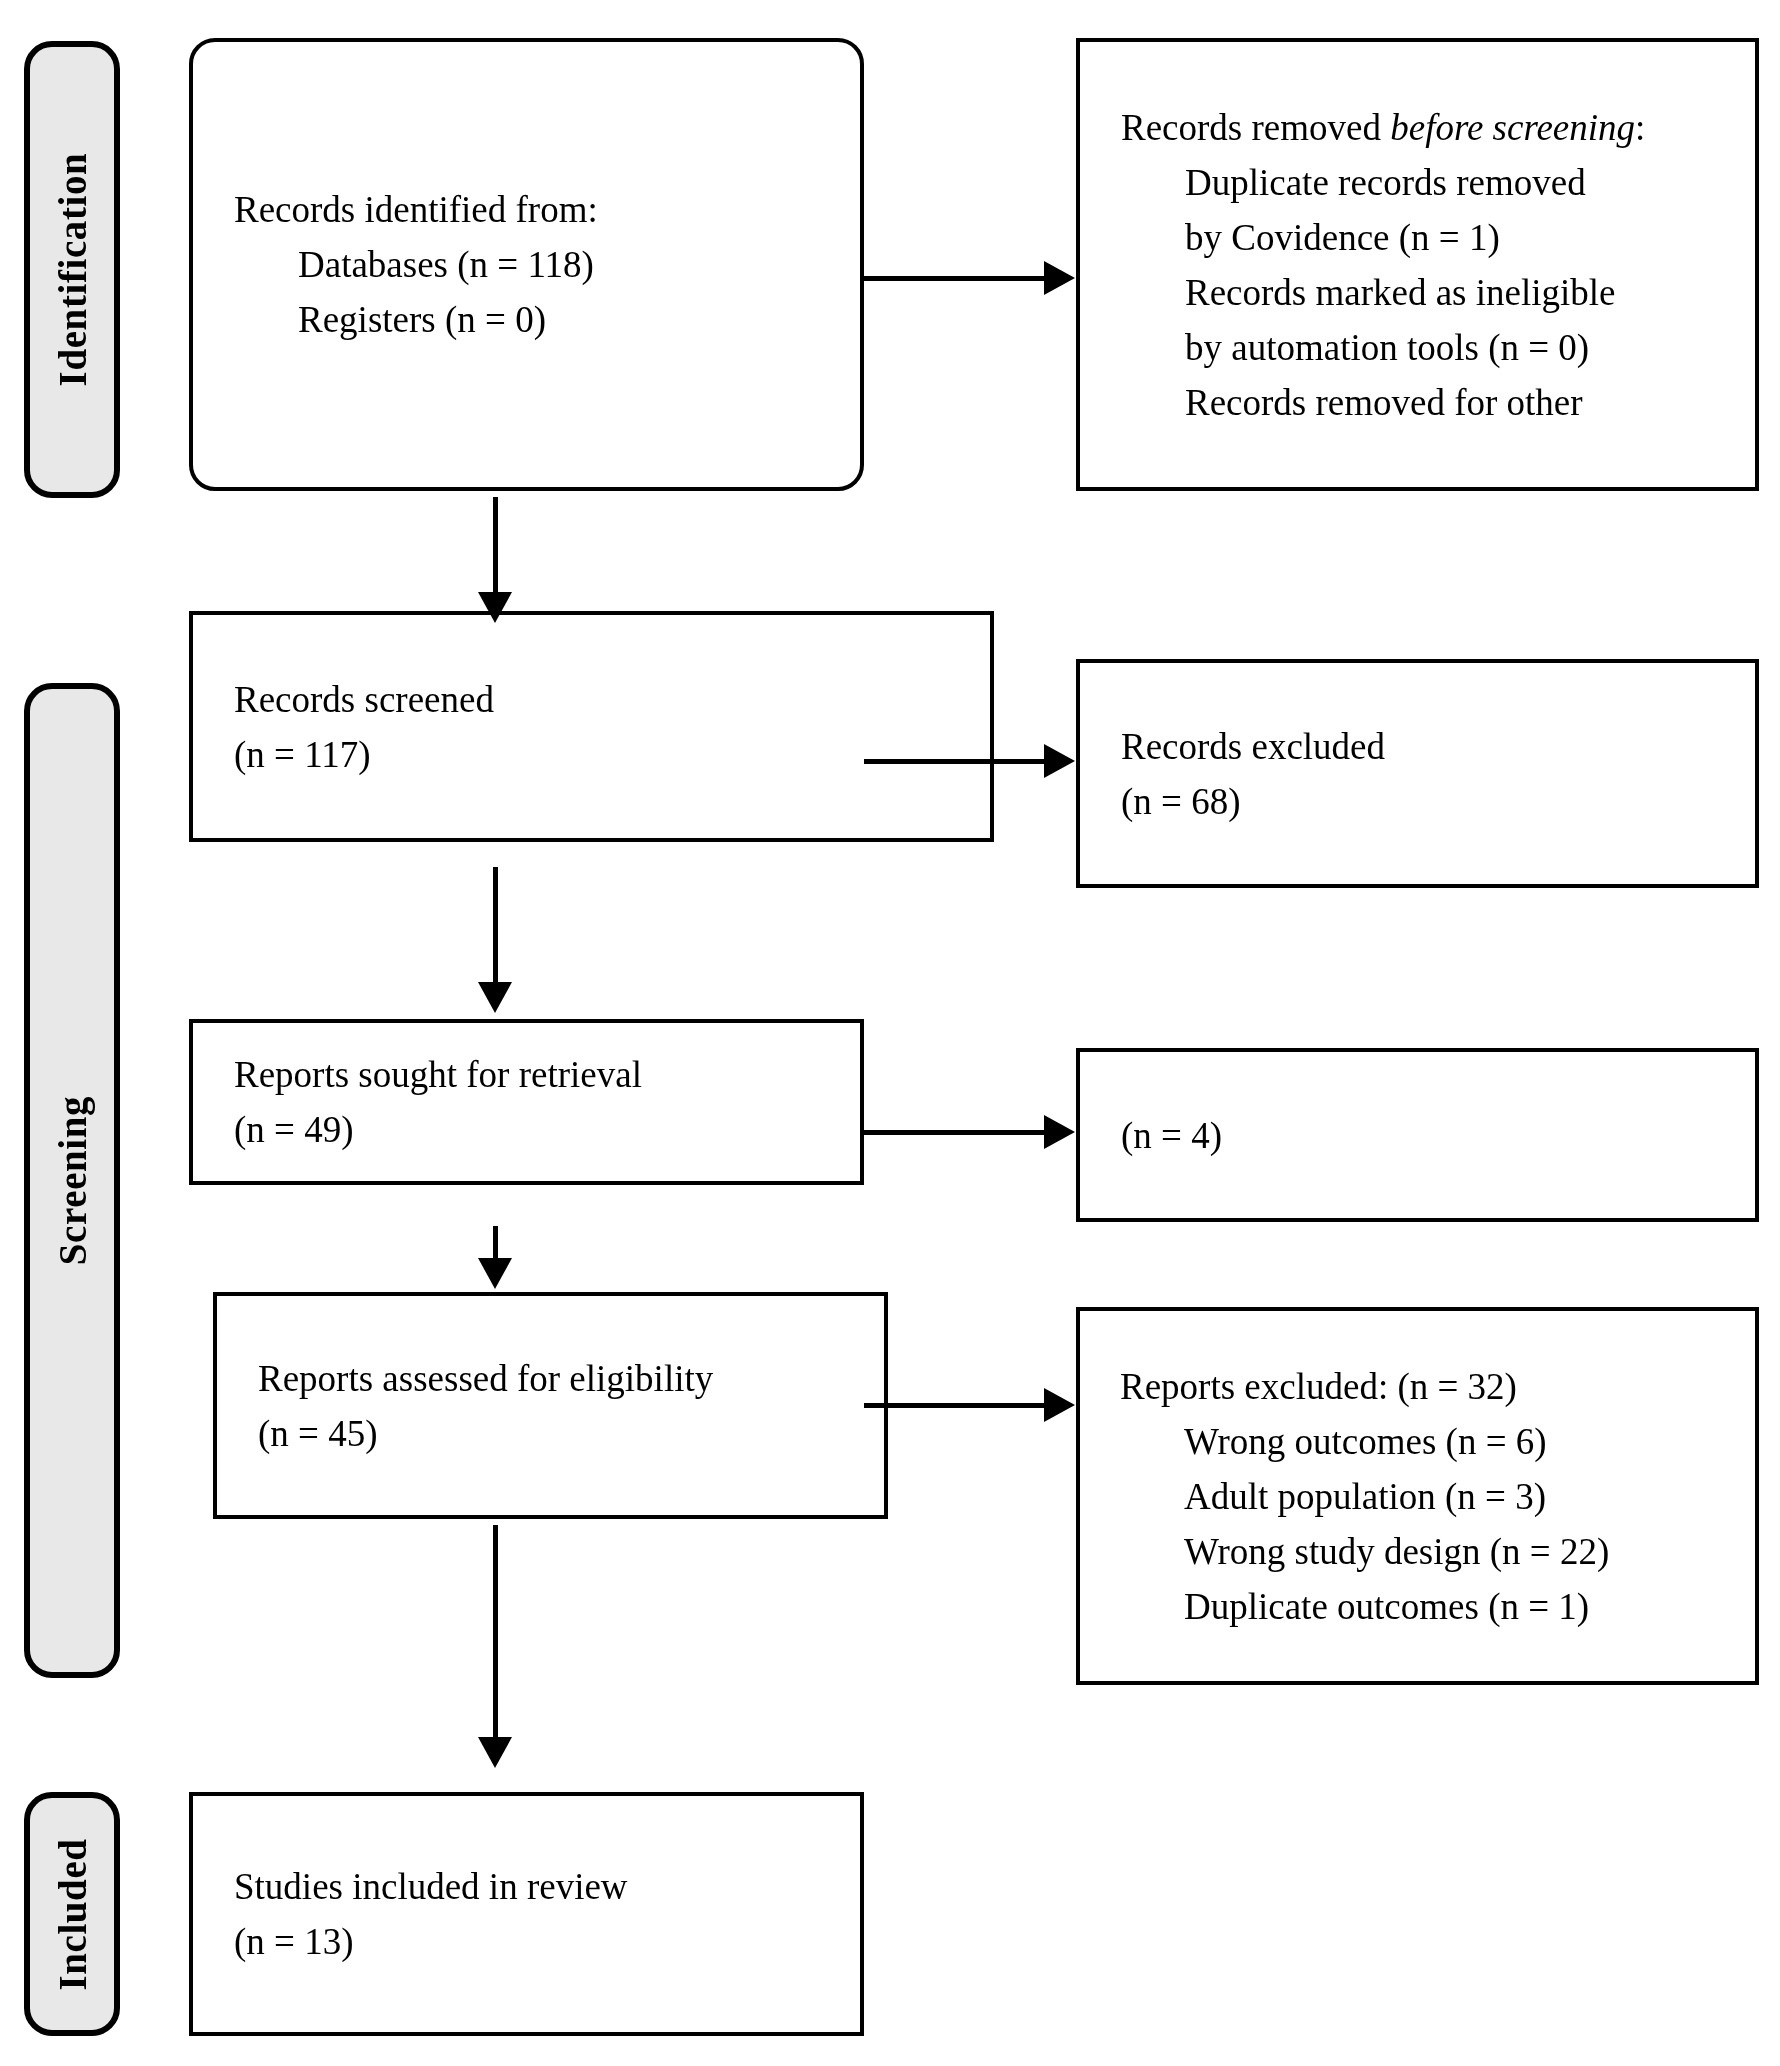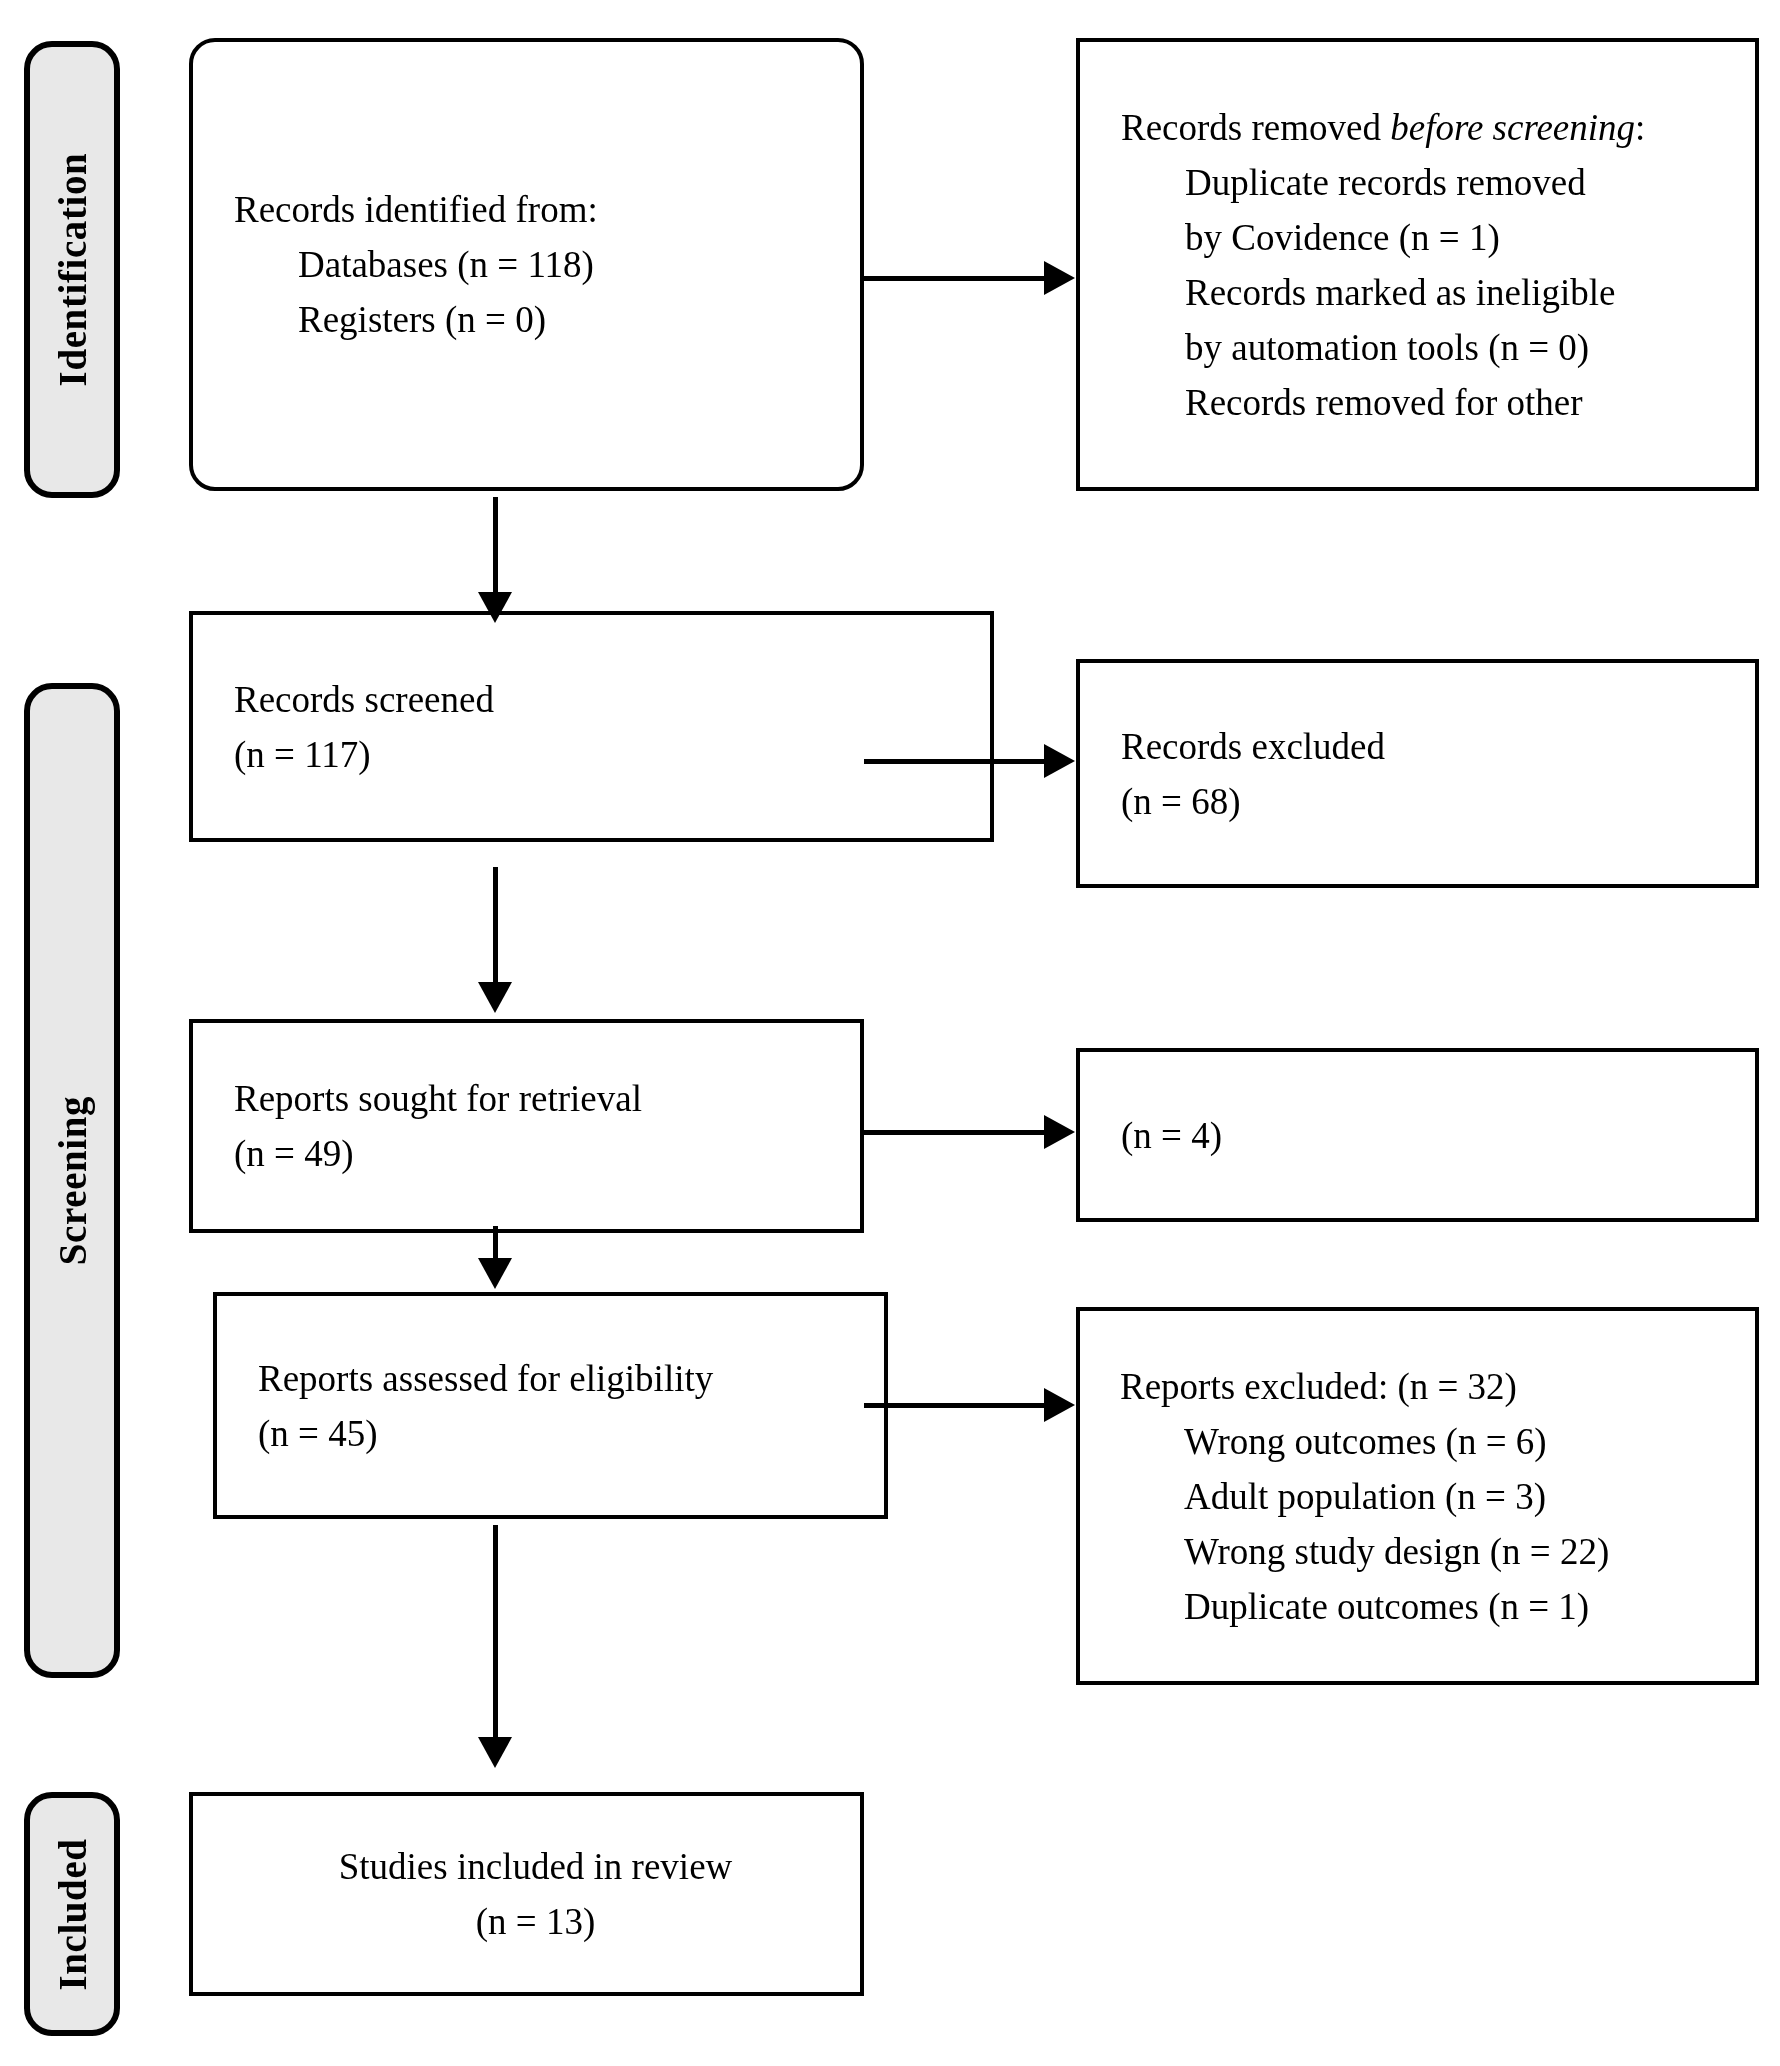--- a/index.html
+++ b/index.html
@@ -105,21 +105,21 @@
   <div class="box" style="left:189px; top:611px; width:805px; height:231px;">
     <div class="line">Records screened</div>
     <div class="line">(n = 117)</div>
   </div>
 
   <div class="box" style="left:1076px; top:659px; width:683px; height:229px;">
     <div class="line">Records excluded</div>
     <div class="line">(n = 68)</div>
   </div>
 
-  <div class="box" style="left:189px; top:1019px; width:675px; height:214px;">
+  <div class="box" style="left:189px; top:1019px; width:675px; height:166px;">
     <div class="line">Reports sought for retrieval</div>
     <div class="line">(n = 49)</div>
   </div>
 
   <div class="box" style="left:1076px; top:1048px; width:683px; height:174px;">
     <div class="line">(n = 4)</div>
   </div>
 
   <div class="box" style="left:189px; top:1292px; width:675px; height:227px;margin-left:24px;">
     <div class="line">Reports assessed for eligibility</div>
@@ -127,21 +127,21 @@
   </div>
 
   <div class="box" style="left:1076px; top:1307px; width:683px; height:378px;padding-left:40px;">
     <div class="line">Reports excluded: (n = 32)</div>
     <div class="line indent">Wrong outcomes (n = 6)</div>
     <div class="line indent">Adult population (n = 3)</div>
     <div class="line indent">Wrong study design (n = 22)</div>
     <div class="line indent">Duplicate outcomes (n = 1)</div>
   </div>
 
-  <div class="box" style="left:189px; top:1792px; width:675px; height:204px;align-items:center;">
+  <div class="box" style="left:189px; top:1792px; width:675px; height:244px;">
     <div class="line">Studies included in review</div>
     <div class="line">(n = 13)</div>
   </div>
 
   <div class="arr-h" style="left:864px; top:276px; width:181px;"></div>
   <div class="arr-h" style="left:864px; top:759px; width:181px;"></div>
   <div class="arr-h" style="left:864px; top:1130px; width:181px;"></div>
   <div class="arr-h" style="left:864px; top:1403px; width:181px;"></div>
 
   <div class="arr-v" style="left:493px; top:497px; height:96px;"></div>

